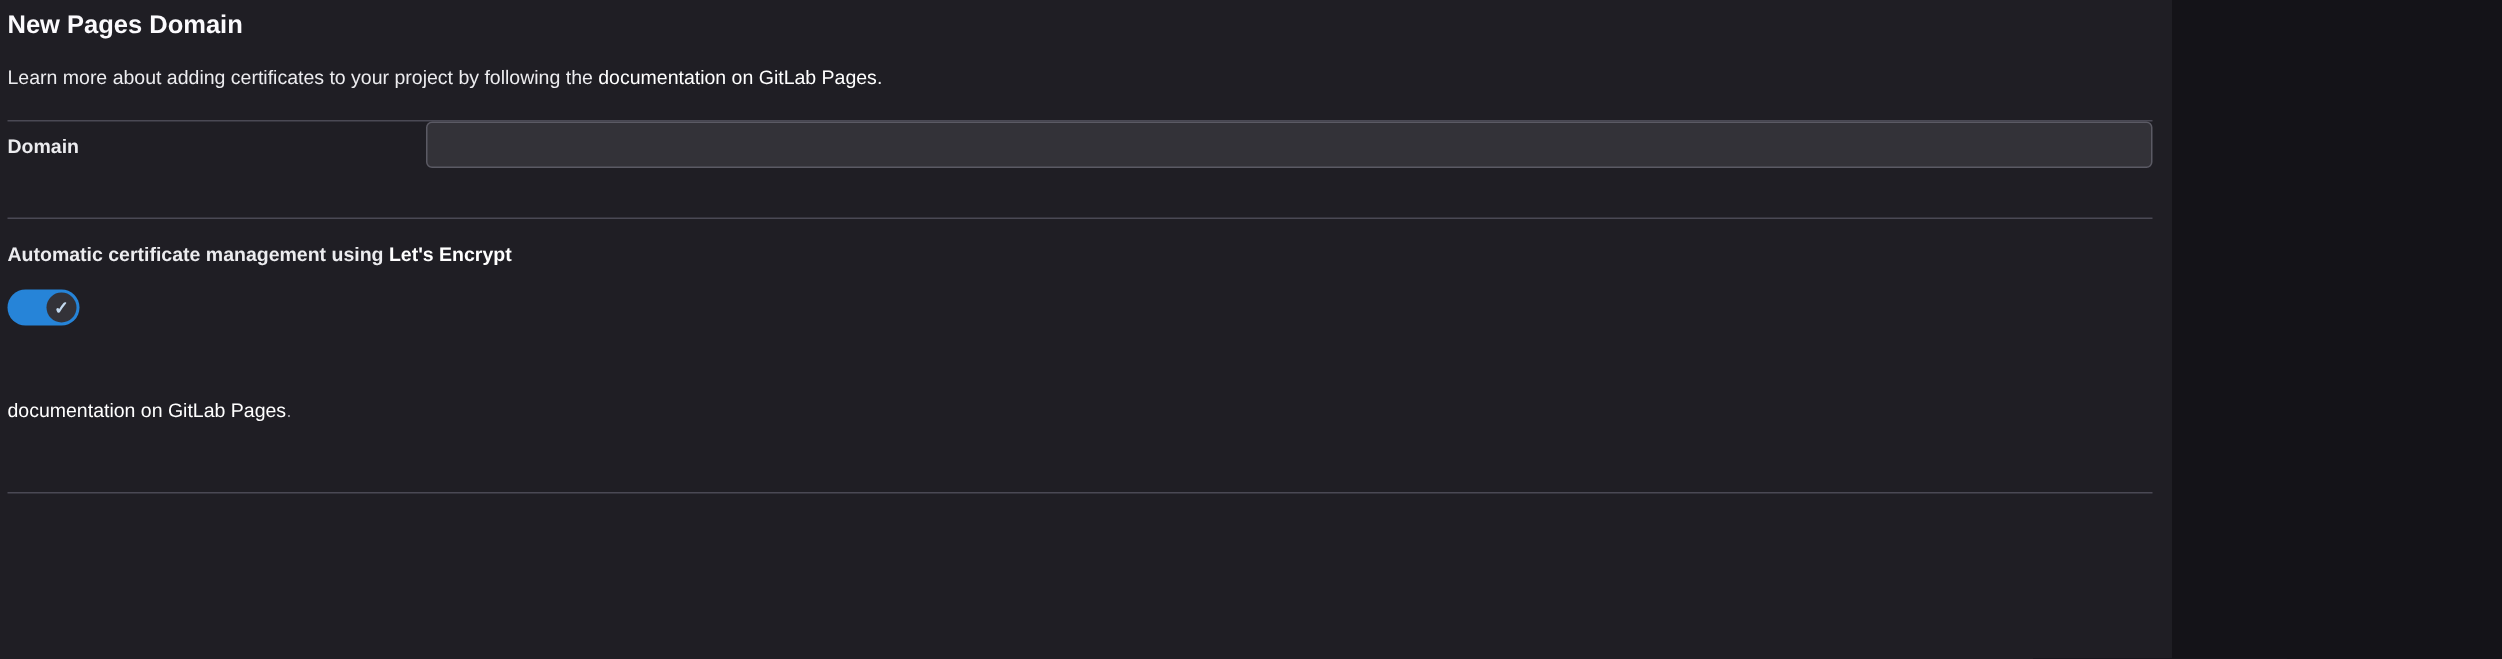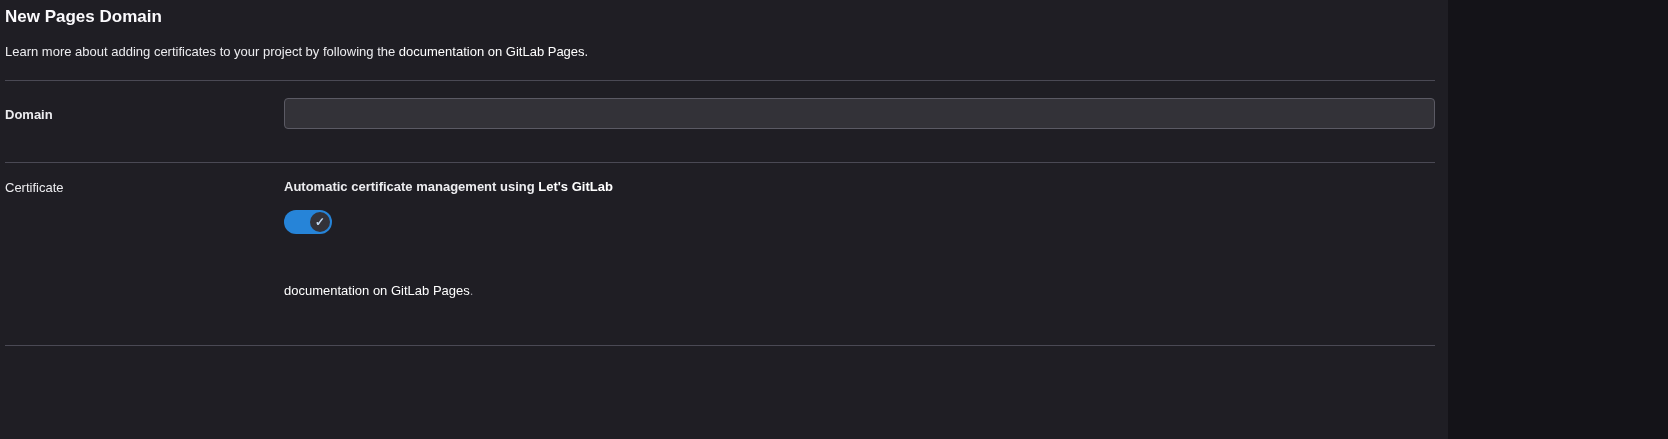--- a/index.html
+++ b/index.html
@@ -34,21 +34,21 @@
   .divider {
     border: none;
     border-top: 1px solid #4a4954;
     height: 0;
     margin-top: 20px;
   }
   .form-row {
     display: flex;
     align-items: flex-start;
   }
-  .row-domain { margin-top: 17px; }
+  .row-domain { }
   .col-label {
     flex: 0 0 279px;
     line-height: 16px;
   }
   .label-bold { font-weight: 700; }
   .row-domain .col-label { padding-top: 9px; }
   .col-content { flex: 1 1 auto; min-width: 0; }
   .text-input {
     display: block;
     width: 100%;
@@ -130,24 +130,23 @@
   <div class="form-row row-domain">
     <div class="col-label label-bold">Domain</div>
     <div class="col-content">
       <input type="text" class="text-input" value="" style="">
     </div>
   </div>
 
   <div class="divider divider-2"></div>
 
   <div class="form-row row-certificate">
-    <div class="col-label">Certificate</div>
     <div class="col-content">
 
-      <div class="auto-cert-line"><span>Automatic certificate management using </span><a class="link">Let's GitLab</a></div>
+      <div class="auto-cert-line"><span>Automatic certificate management using </span><a class="link">Let's Encrypt</a></div>
 
       <button class="toggle">
         <span class="toggle-knob">✓</span>
       </button>
 
       <p class="cert-description"><br><a class="link">documentation on GitLab Pages</a><span>.</span></p>
 
     </div>
   </div>
 

